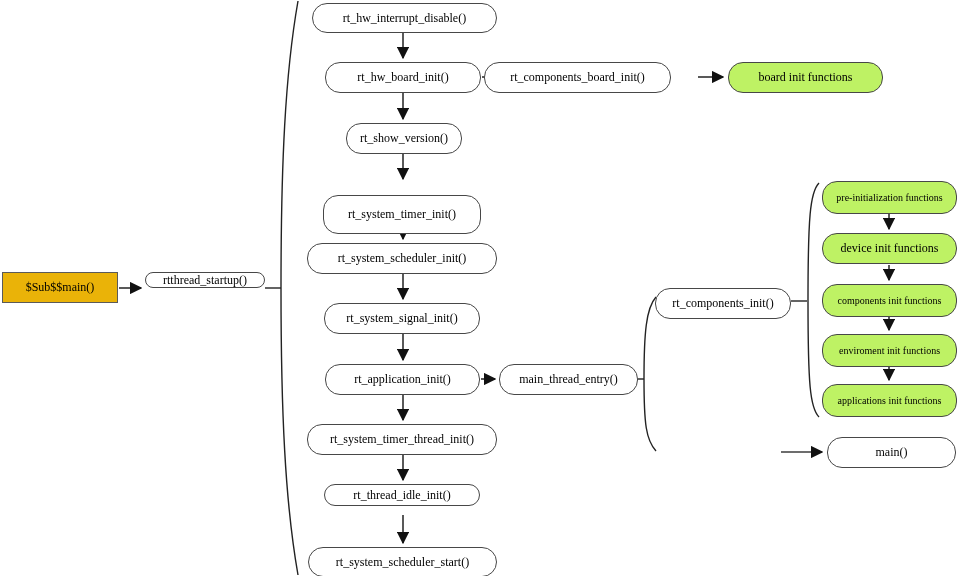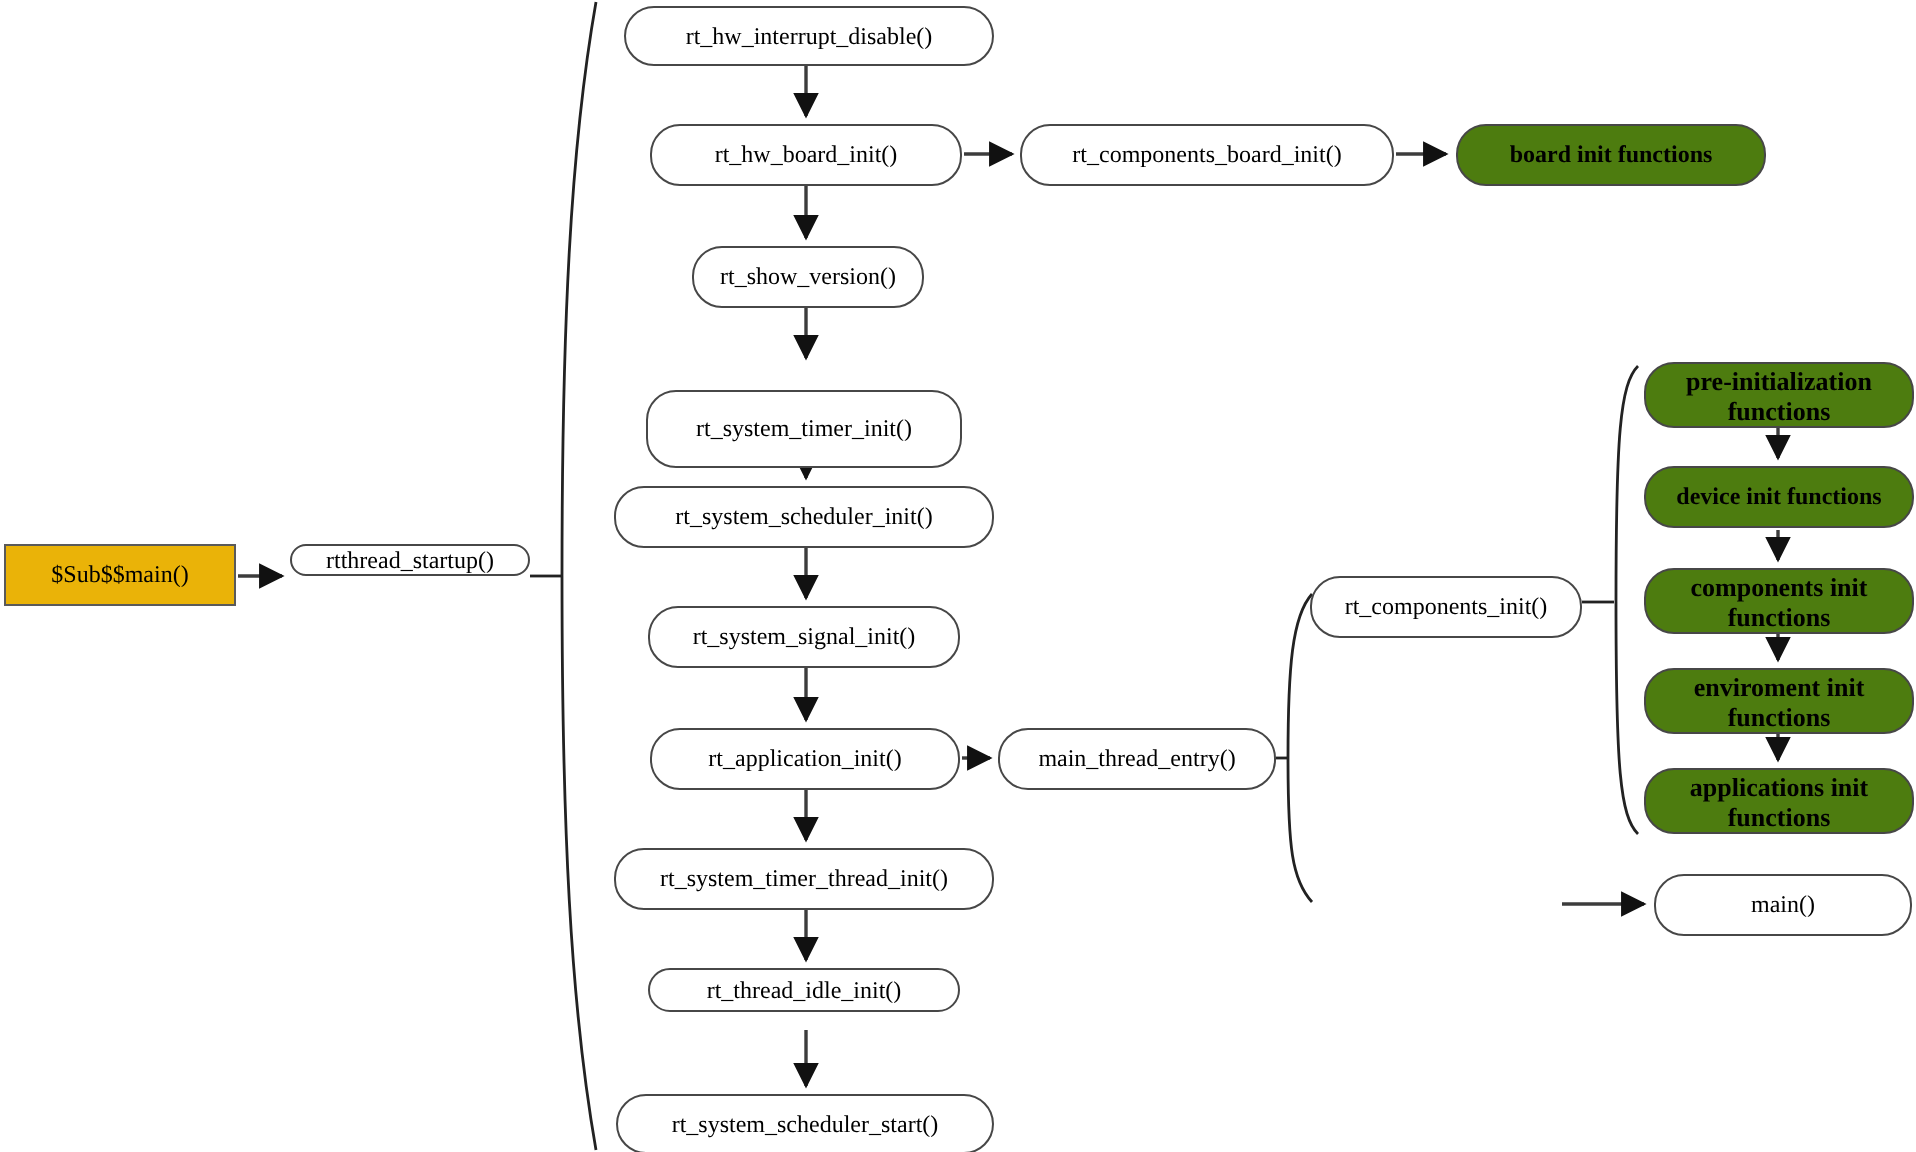--- a/index.html
+++ b/index.html
@@ -15,24 +15,24 @@
     box-sizing:border-box;
     display:flex;align-items:center;justify-content:center;
     text-align:center;
     font-size:12px;
     color:#000000;
     line-height:15px;
     background:#ffffff;
     border:1.4px solid #474747;
   }
   .pill{border-radius:15px;}
-  .blue{background:#4d7c0f;font-weight:bold;}
+  .blue{background:#bef264;}
   .tan{background:#eab308;border-color:#5a5a5a;}
   .rect{border-radius:0;}
-  .two{font-size:13px;line-height:15px;padding:0 4px;}
+  .two{font-size:10px;line-height:15px;padding:0 4px;}
   svg.connectors{position:absolute;left:0;top:0;z-index:0;}
   .node{z-index:1;}
 </style>
 </head>
 <body>
 
 <div class="canvas">
 
   <svg class="connectors" width="958" height="576" viewBox="0 0 958 576">
     <defs>
@@ -77,21 +77,21 @@
 
       <path d="M 819 183 C 810 192 808 218 808 301 C 808 384 810 408 819 417"></path>
     </g>
   </svg>
 
   <div class="node rect tan" style="left:2px;top:272px;width:116px;height:31px;">$Sub$$main()</div>
   <div class="node pill" style="left:145px;top:272px;width:120px;height:16px;">rtthread_startup()</div>
 
   <div class="node pill" style="left:312px;top:3px;width:185px;height:30px;">rt_hw_interrupt_disable()</div>
   <div class="node pill" style="left:325px;top:62px;width:156px;height:31px;">rt_hw_board_init()</div>
-  <div class="node pill" style="left:510px;top:62px;width:187px;height:31px;text-align:right;">rt_components_board_init()</div>
+  <div class="node pill" style="left:484px;top:62px;width:187px;height:31px;text-align:right;">rt_components_board_init()</div>
   <div class="node pill blue" style="left:728px;top:62px;width:155px;height:31px;">board init functions</div>
   <div class="node pill" style="left:346px;top:123px;width:116px;height:31px;">rt_show_version()</div>
   <div class="node pill" style="left:323px;top:183px;width:158px;height:39px;margin-top:12px;">rt_system_timer_init()</div>
   <div class="node pill" style="left:307px;top:243px;width:190px;height:31px;">rt_system_scheduler_init()</div>
   <div class="node pill" style="left:324px;top:303px;width:156px;height:31px;">rt_system_signal_init()</div>
   <div class="node pill" style="left:325px;top:364px;width:155px;height:31px;">rt_application_init()</div>
   <div class="node pill" style="left:307px;top:424px;width:190px;height:31px;">rt_system_timer_thread_init()</div>
   <div class="node pill" style="left:324px;top:484px;width:156px;height:22px;">rt_thread_idle_init()</div>
   <div class="node pill" style="left:308px;top:547px;width:189px;height:30px;">rt_system_scheduler_start()</div>
 

